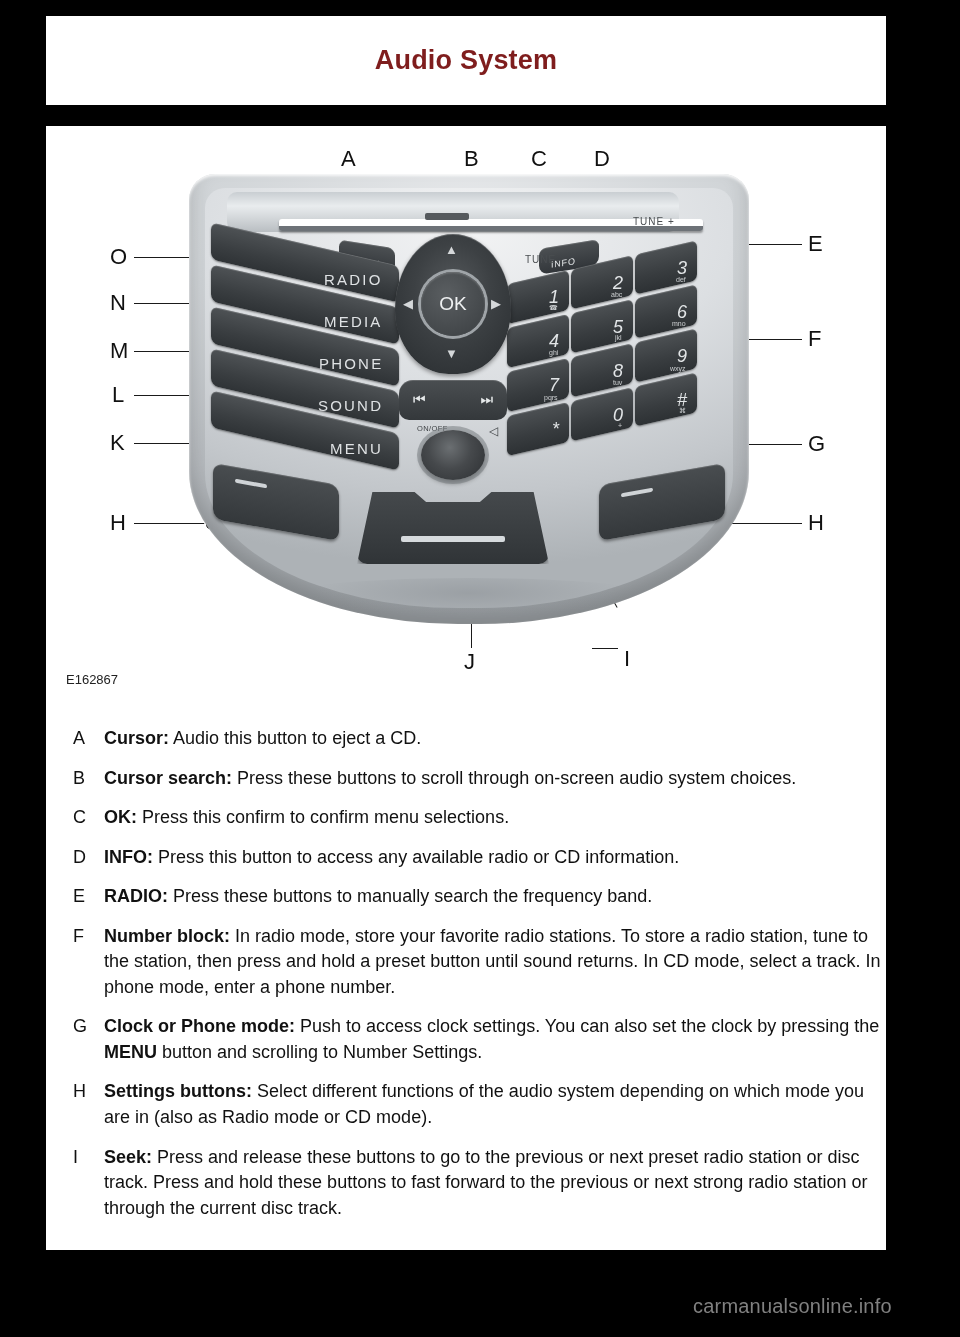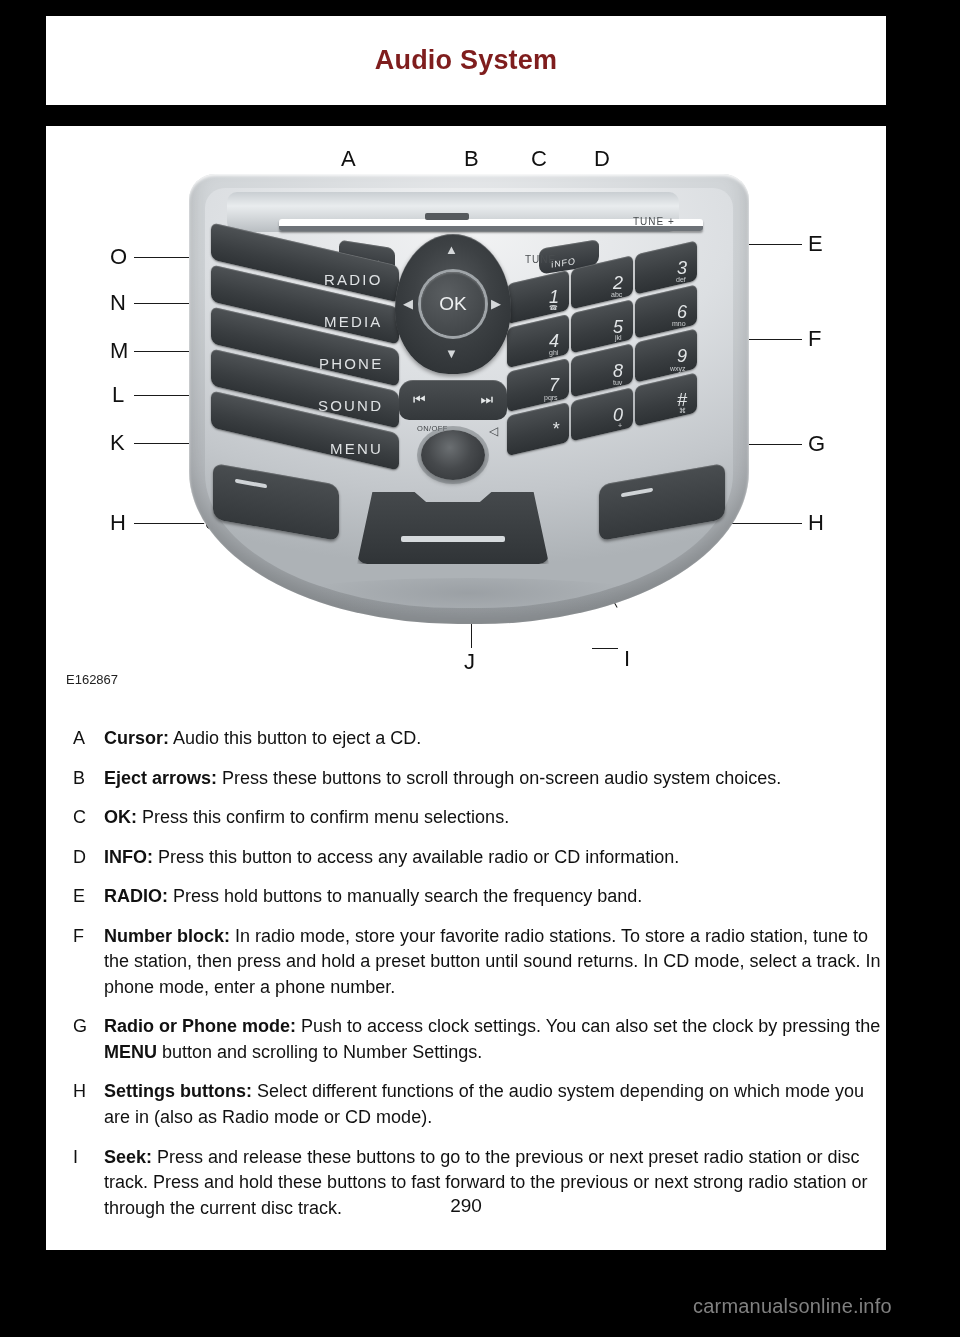--- a/index.html
+++ b/index.html
@@ -414,57 +414,56 @@
 
     <div class="desc">
 
       <div class="row">
         <div class="ltr">A</div>
         <div class="txt"><b>Cursor:</b><span> Audio this button to eject a CD.</span></div>
       </div>
 
       <div class="row">
         <div class="ltr">B</div>
-        <div class="txt"><b>Eject arrows:</b><span> Press these buttons to scroll through on-screen audio system choices.</span></div>
+        <div class="txt"><b>Cursor search:</b><span> Press these buttons to scroll through on-screen audio system choices.</span></div>
       </div>
 
       <div class="row">
         <div class="ltr">C</div>
         <div class="txt"><b>OK:</b><span> Press this confirm to confirm menu selections.</span></div>
       </div>
 
       <div class="row">
         <div class="ltr">D</div>
         <div class="txt"><b>INFO:</b><span> Press this button to access any available radio or CD information.</span></div>
       </div>
 
       <div class="row">
         <div class="ltr">E</div>
-        <div class="txt"><b>RADIO:</b><span> Press hold buttons to manually search the frequency band.</span></div>
+        <div class="txt"><b>RADIO:</b><span> Press these buttons to manually search the frequency band.</span></div>
       </div>
 
       <div class="row">
         <div class="ltr">F</div>
         <div class="txt"><b>Number block:</b><span> In radio mode, store your favorite radio stations. To store a radio station, tune to the station, then press and hold a preset button until sound returns. In CD mode, select a track. In phone mode, enter a phone number.</span></div>
       </div>
 
       <div class="row">
         <div class="ltr">G</div>
-        <div class="txt"><b>Radio or Phone mode:</b><span> Push to access clock settings. You can also set the clock by pressing the </span><b>MENU</b><span> button and scrolling to Number Settings.</span></div>
+        <div class="txt"><b>Clock or Phone mode:</b><span> Push to access clock settings. You can also set the clock by pressing the </span><b>MENU</b><span> button and scrolling to Number Settings.</span></div>
       </div>
 
       <div class="row">
         <div class="ltr">H</div>
         <div class="txt"><b>Settings buttons:</b><span> Select different functions of the audio system depending on which mode you are in (also as Radio mode or CD mode).</span></div>
       </div>
 
       <div class="row">
         <div class="ltr">I</div>
         <div class="txt"><b>Seek:</b><span> Press and release these buttons to go to the previous or next preset radio station or disc track. Press and hold these buttons to fast forward to the previous or next strong radio station or through the current disc track.</span></div>
       </div>
 
     </div>
 
-    <div class="pagenum">290</div>
   </div>
 </div>
 
 <div class="watermark">carmanualsonline.info</div>
 
 </body></html>

